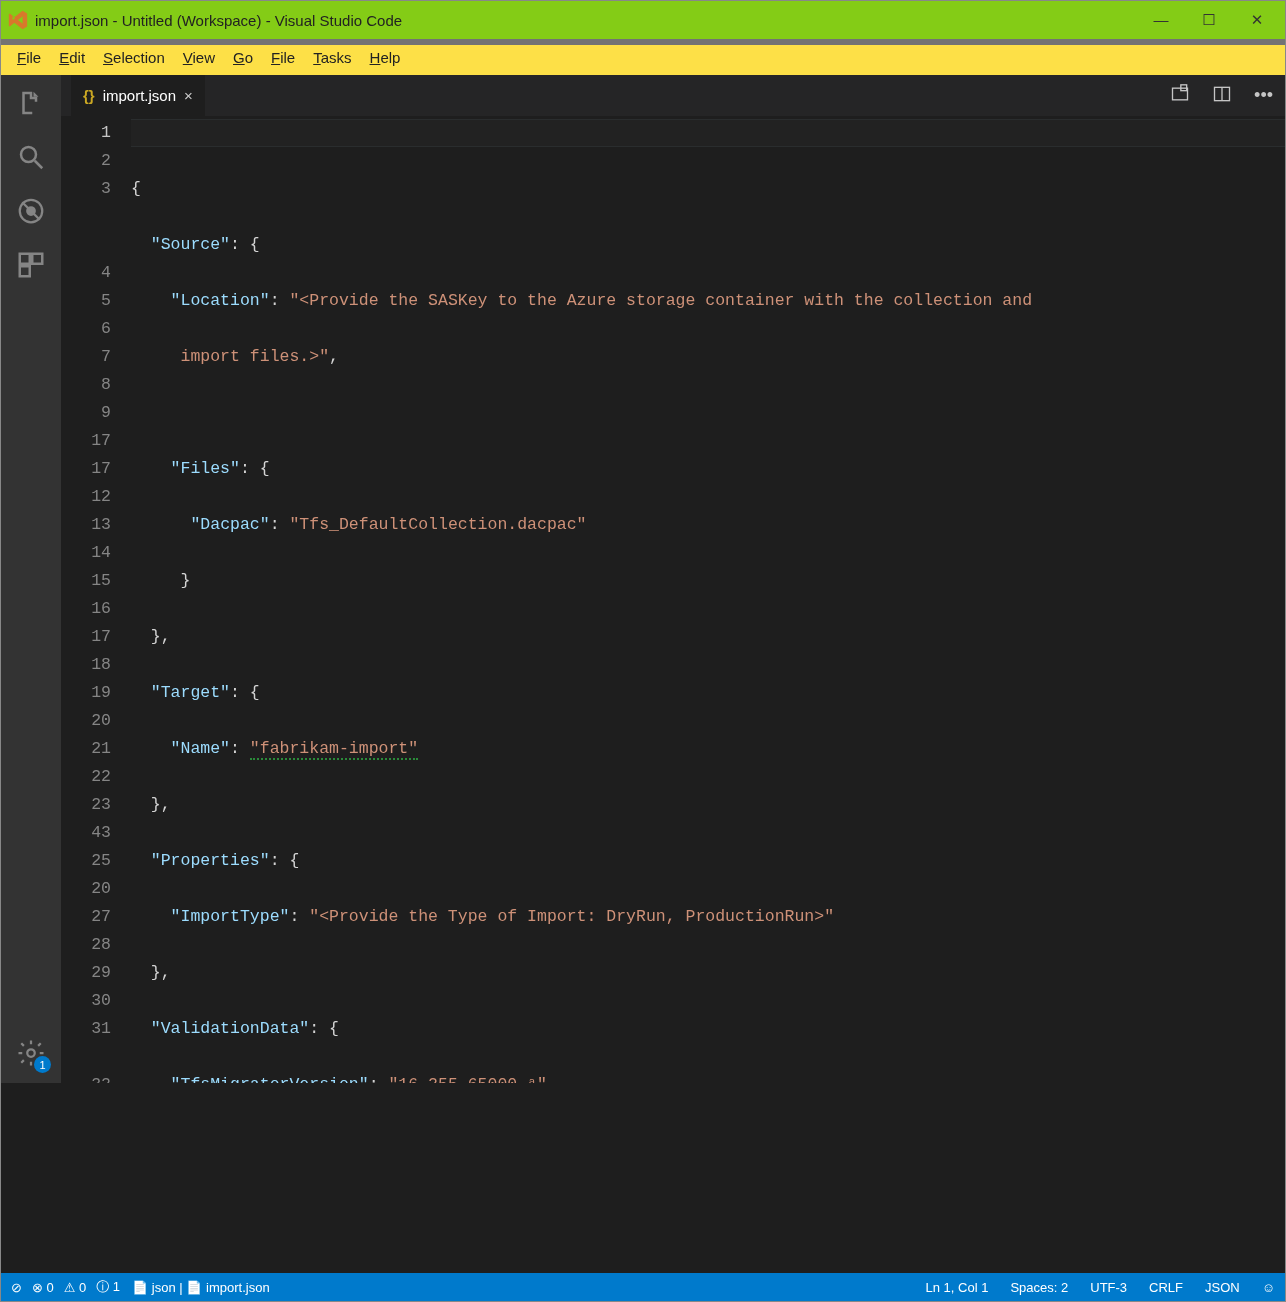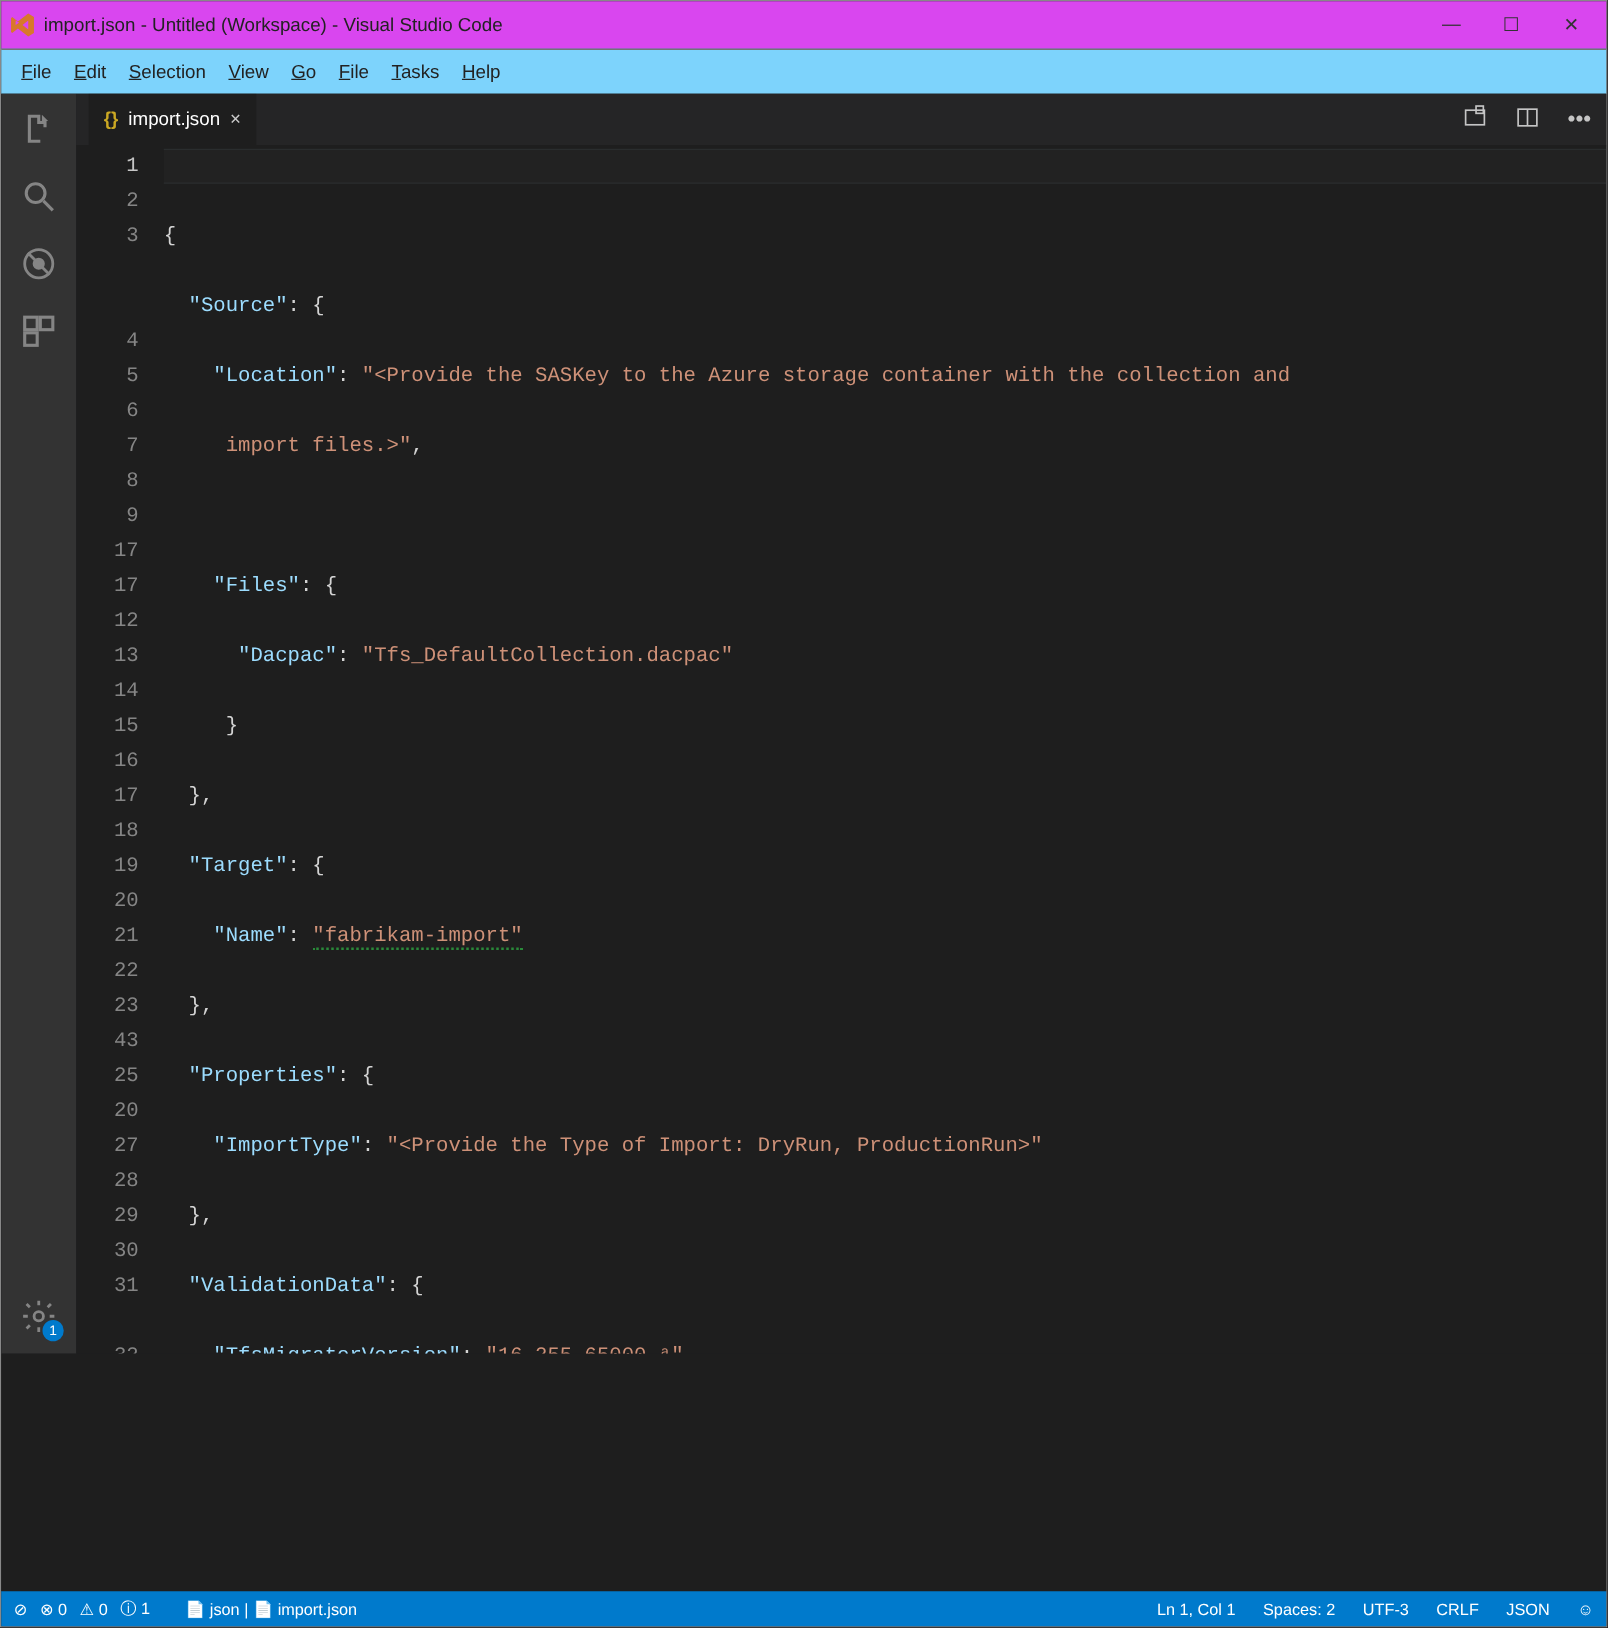--- a/index.html
+++ b/index.html
@@ -14,21 +14,21 @@
 }
 .window {
   width: 1286px;
   height: 1302px;
   border: 1px solid #888;
   display: flex;
   flex-direction: column;
 }
 .titlebar {
   height: 38px;
-  background: #d946ef;
+  background: #84cc16;
   color: #000;
   display: flex;
   align-items: center;
   padding: 0 6px;
 }
 .titlebar .app-icon {
   width: 22px; height: 22px;
   margin-right: 6px;
   color: #d8782b;
 }
@@ -44,26 +44,26 @@
 }
 .titlebar .win-controls span {
   cursor: pointer;
   font-size: 15px;
   color: #333;
   width: 24px;
   text-align: center;
 }
 .menubar {
   height: 36px;
-  background: #7dd3fc;
-  display: flex;
-  align-items: center;
+  background: #fde047;
+  display: flex;
+  align-items: flex-start;
   padding: 0 8px;
   gap: 2px;
-  border-top: 1px solid #737373;
+  border-top: 6px solid #737373;
 }
 .menubar .menu-item {
   padding: 4px 8px;
   font-size: 15px;
   color: #222;
   cursor: pointer;
 }
 .menubar .menu-item::first-letter { text-decoration: underline; }
 .body-area {
   flex: 1;
@@ -361,21 +361,21 @@
     </div>
   </div>
 
   <div style="height:190px;background:#1e1e1e"></div>
 
   <div class="statusbar">
     <span>⊘</span>
     <span>⊗ <span>0</span></span>
     <span>⚠ <span>0</span></span>
     <span>ⓘ <span>1</span></span>
-    <span style="margin-left:18px">📄 <span>json</span> | 📄 <span>import.json</span></span>
+    <span style="margin-left:2px">📄 <span>json</span> | 📄 <span>import.json</span></span>
     <div class="right">
       <span>Ln 1, Col 1</span>
       <span>Spaces: 2</span>
       <span>UTF-3</span>
       <span>CRLF</span>
       <span>JSON</span>
       <span>☺</span>
     </div>
   </div>
 

